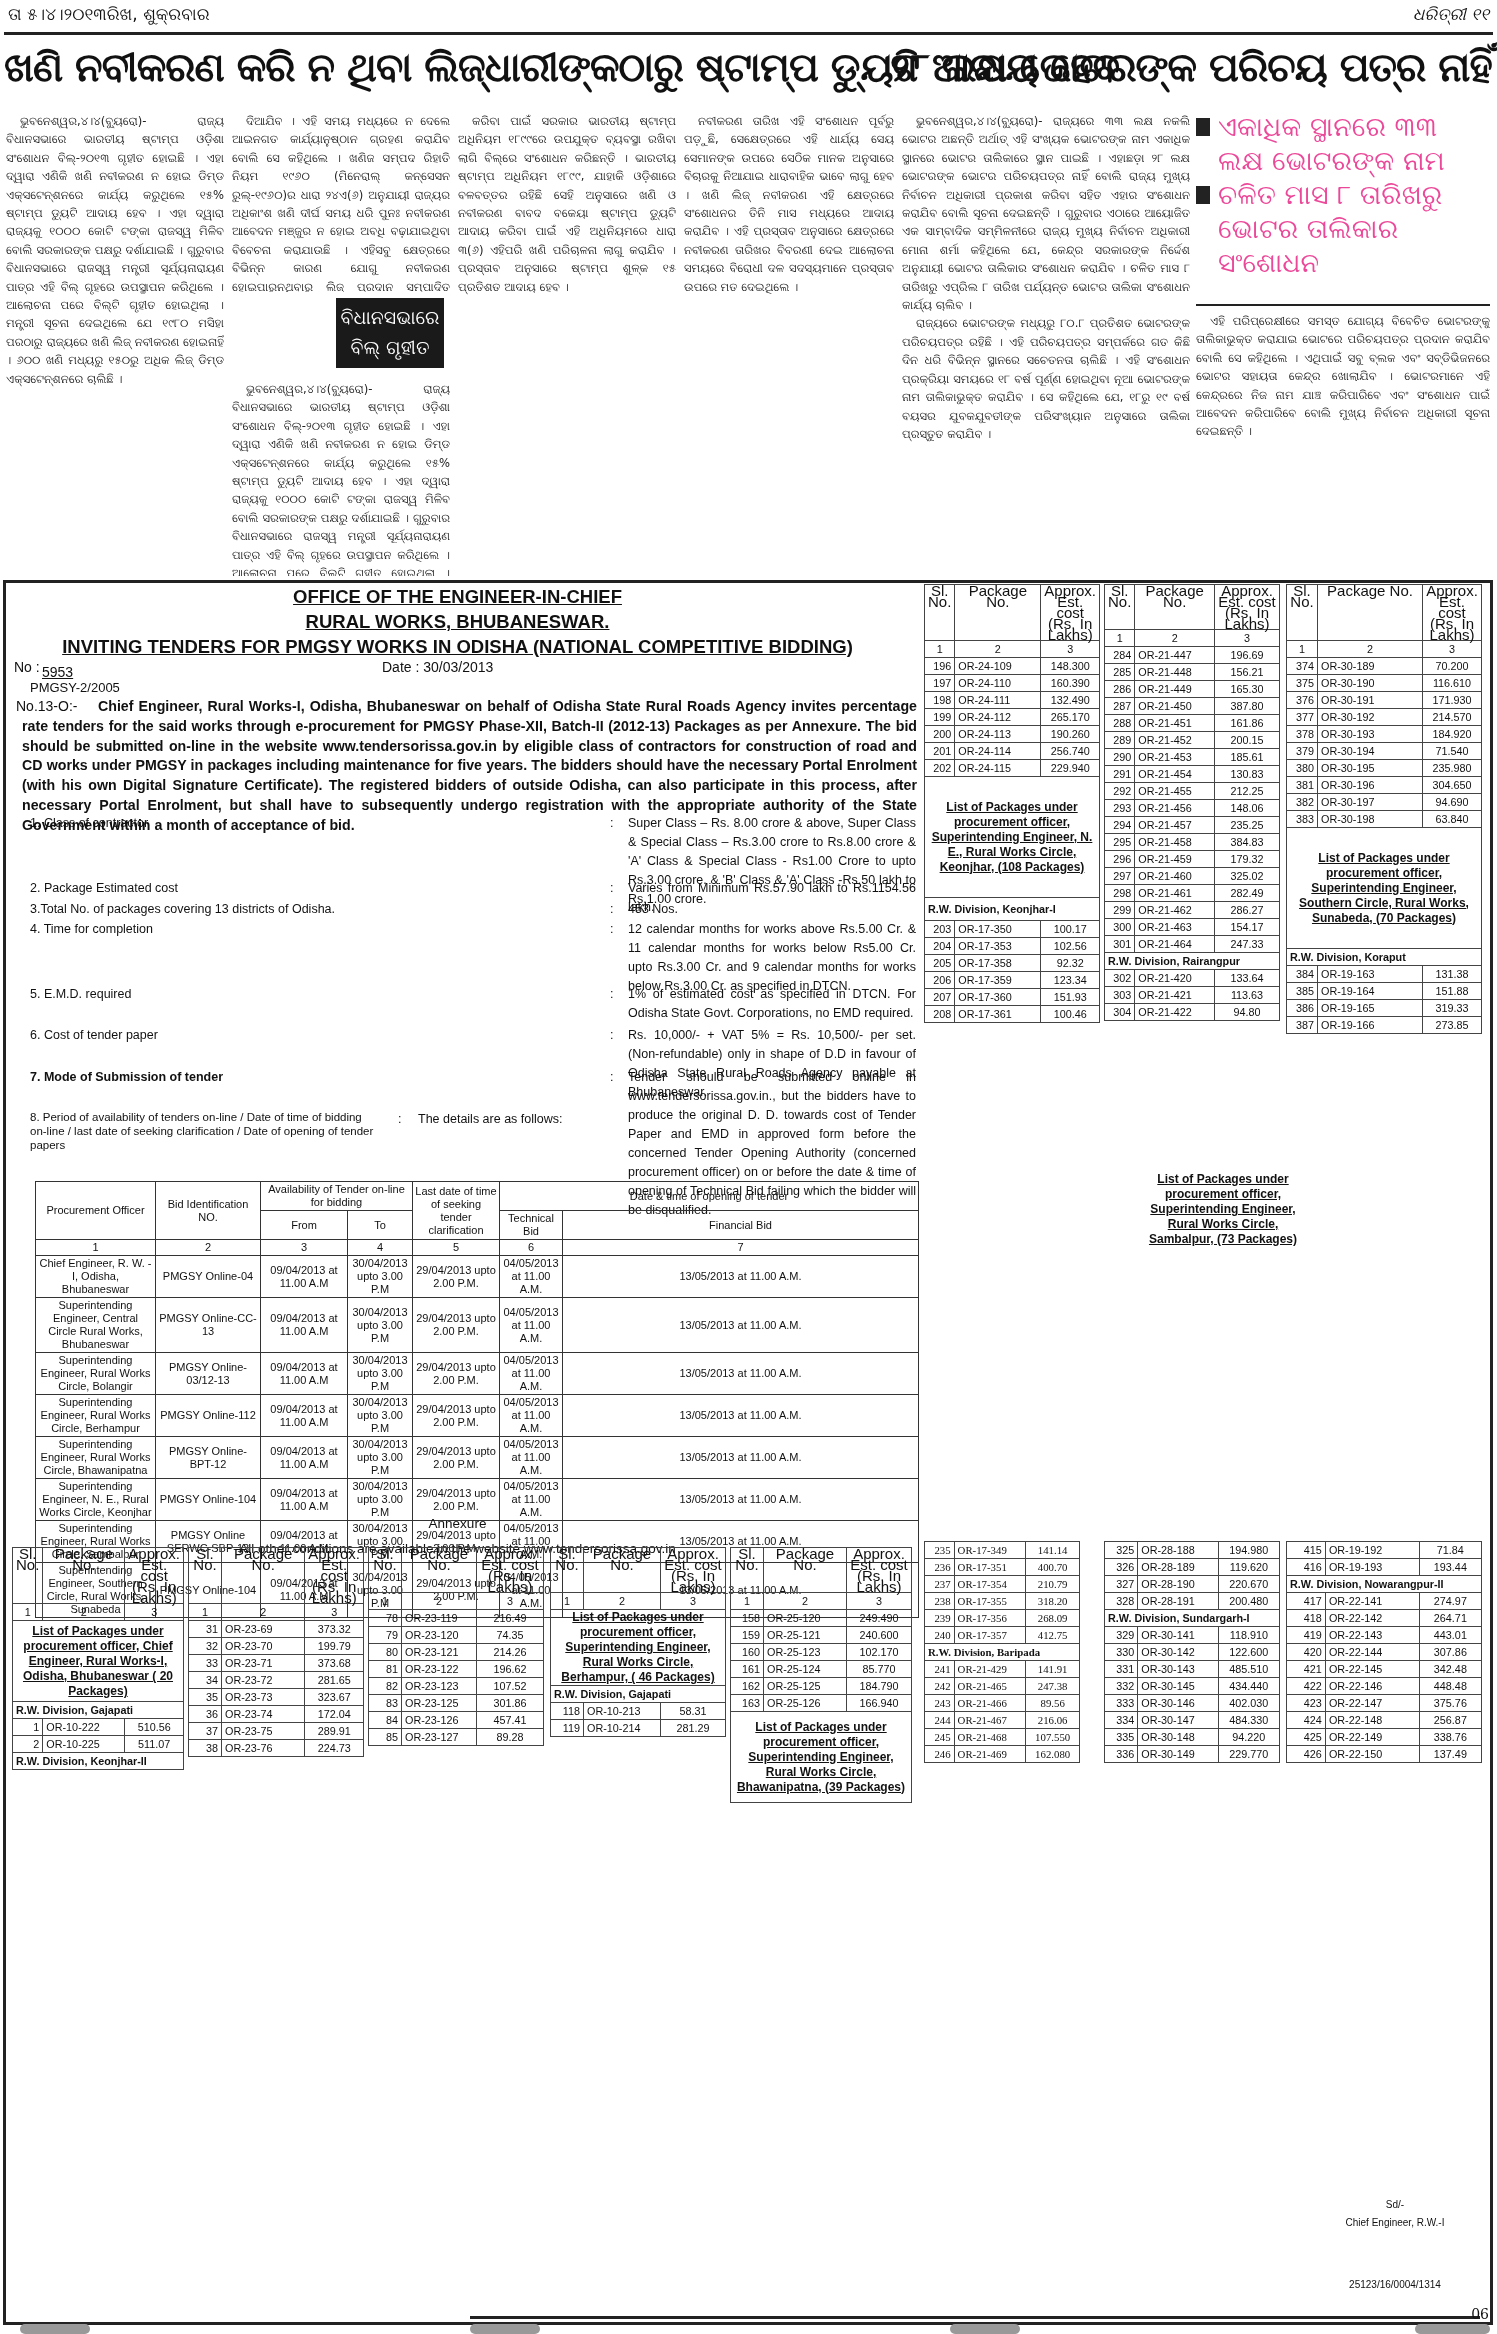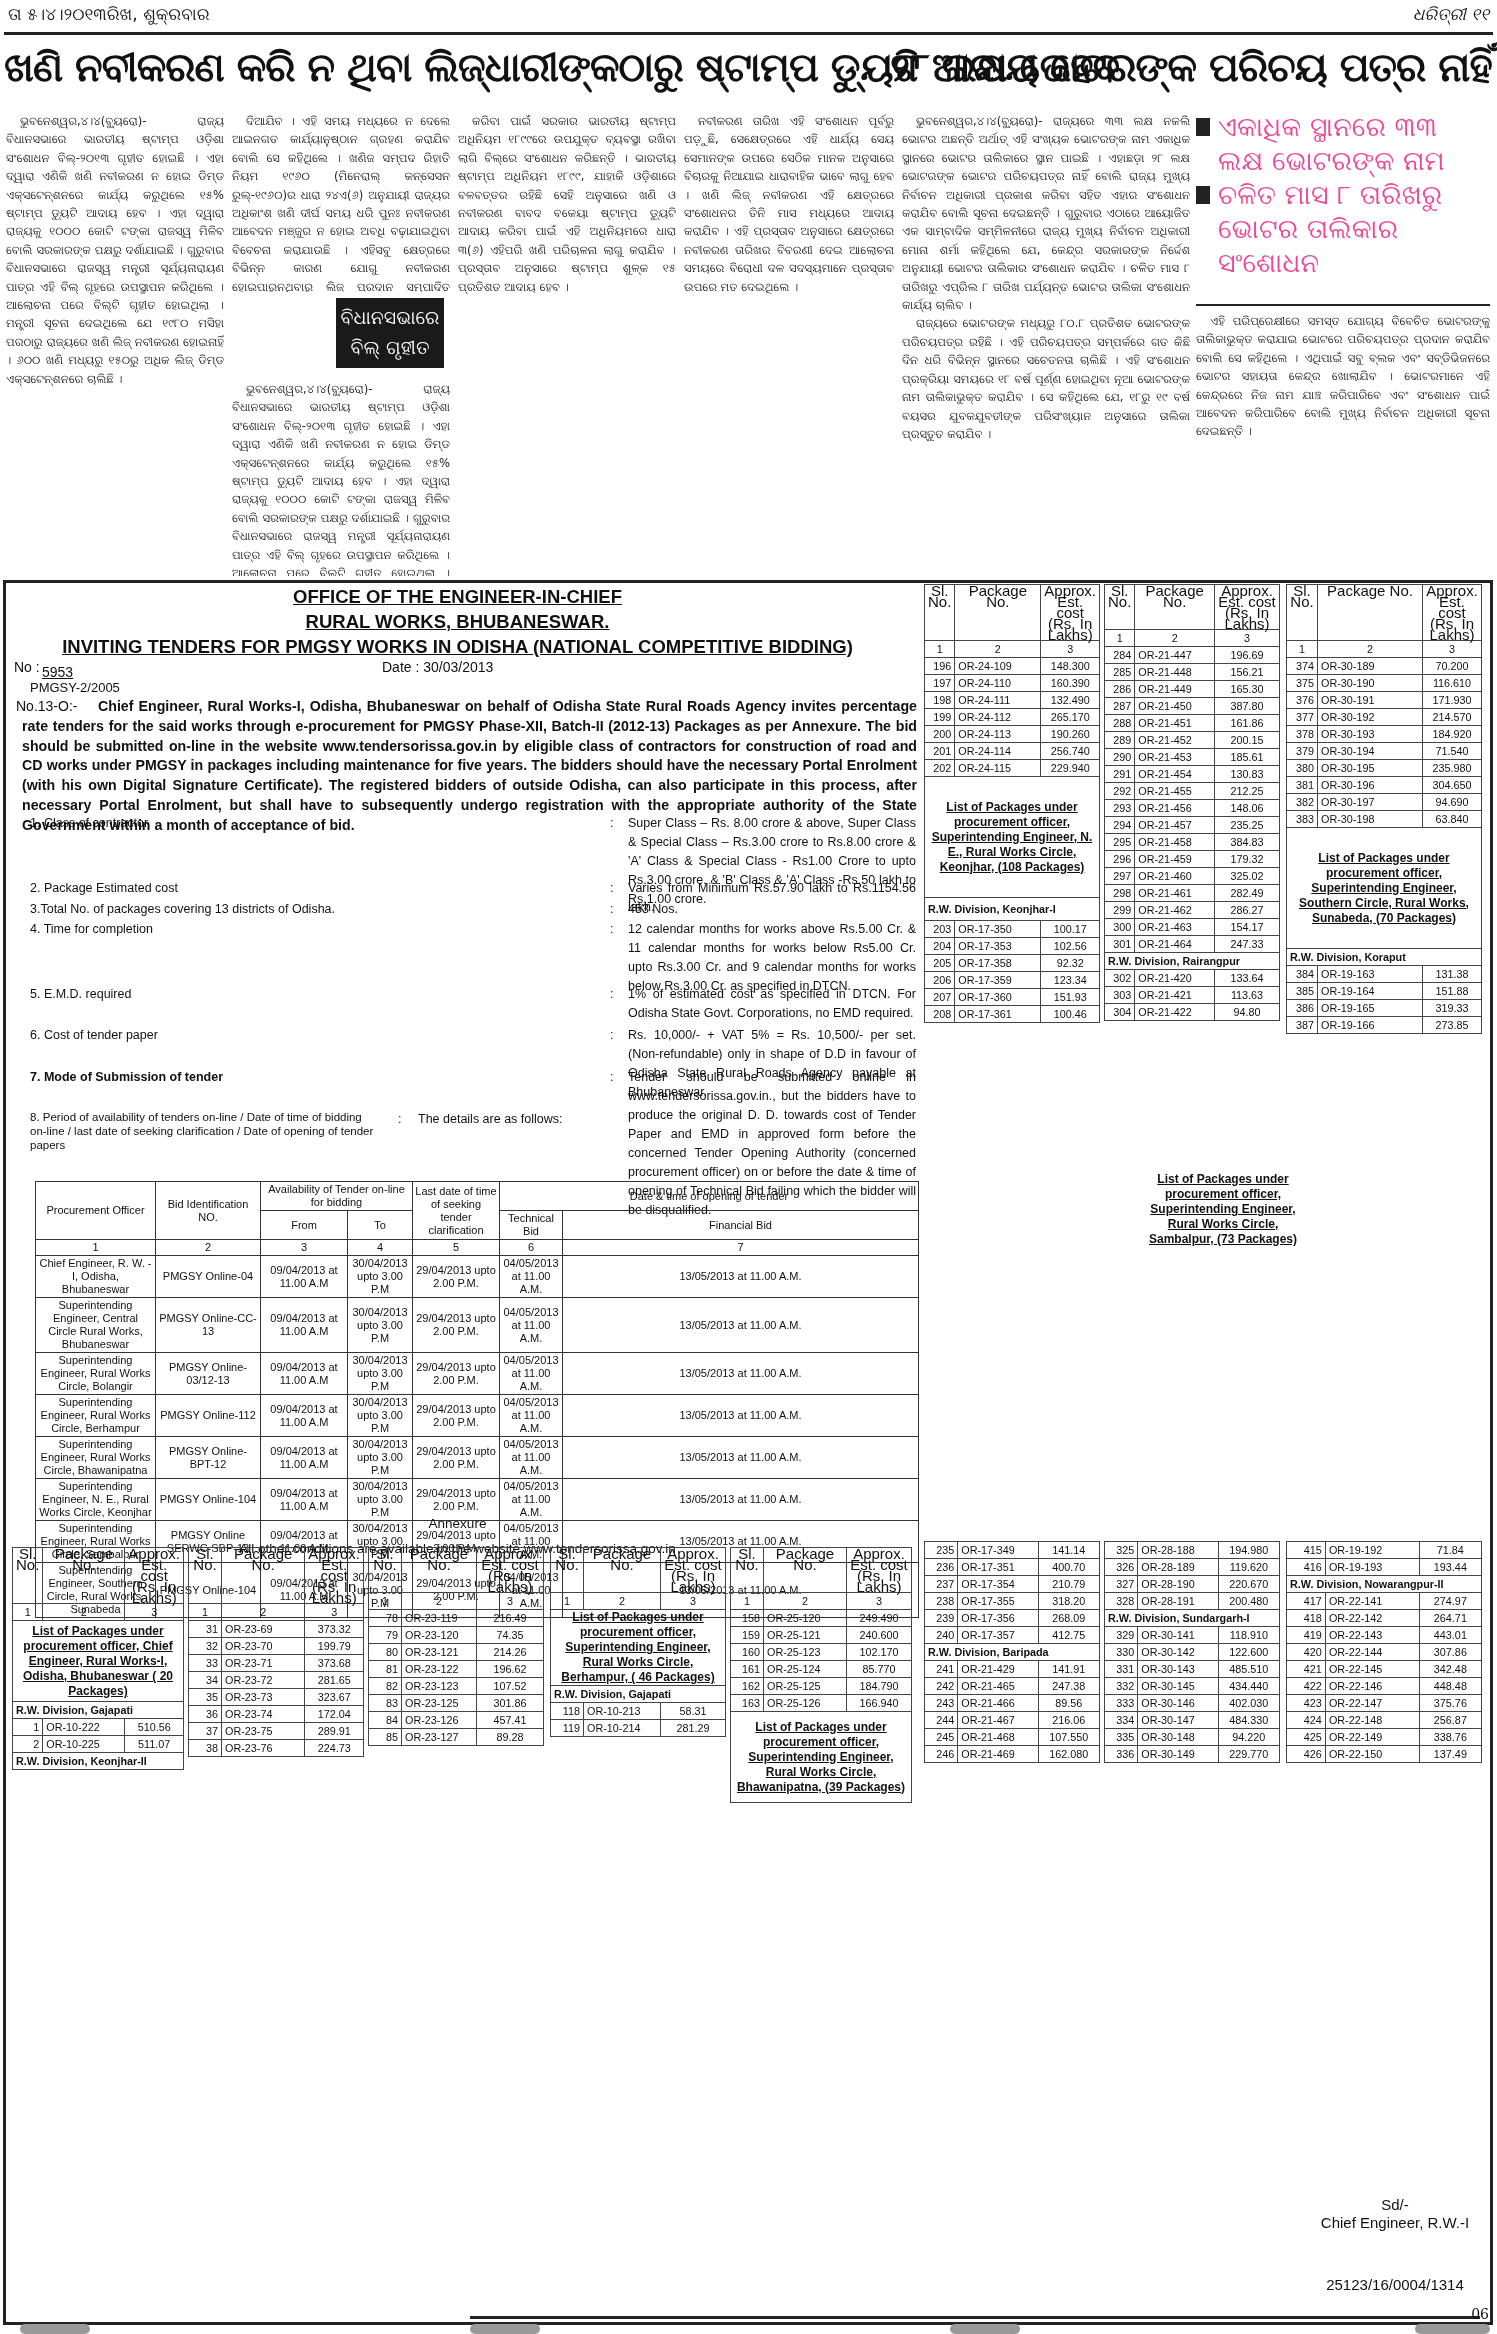--- a/index.html
+++ b/index.html
@@ -33,21 +33,21 @@
   .sched{left:35px;top:1181px;width:884px;font-size:11px;}
   .sched td,.sched th{border:1px solid #333;text-align:center;font-weight:normal;padding:1px 2px;line-height:13px;}
   .pk{font-size:10.8px;}
   .pk td{border:1px solid #444;padding:0 3px;height:16px;line-height:15px;white-space:nowrap;}
   .pk .hd td{height:auto;font-size:15px;line-height:11px;text-align:center;vertical-align:top;white-space:normal;margin-top:32px;}
   .pk .num td{text-align:center;}
   .pk td.r{text-align:right;}
   .pk td.c{text-align:center;}
   .pk td.div{font-weight:bold;}
   .pk td.list{font-weight:bold;text-decoration:underline;text-align:center;white-space:normal;font-size:12px;line-height:15px;}
-  .sig{font-family:"Liberation Sans",sans-serif;text-align:center;font-size:15px;line-height:18px;}
+  .sig{font-family:"Liberation Sans",sans-serif;text-align:center;font-size:10px;line-height:18px;}
   .footer-rule{left:470px;top:2316px;width:1010px;height:3px;background:#222;}
   .pill{height:10px;border-radius:5px;background:#999;top:2324px;}
 </style>
 </head>
 <body>
 
 <div class="abs top-date">ତା ୫।୪।୨୦୧୩ରିଖ, ଶୁକ୍ରବାର</div>
 <div class="abs top-page">ଧରିତ୍ରୀ ୧୧</div>
 <div class="abs top-rule"></div>
 
@@ -791,21 +791,21 @@
 <div class="abs pk" style="left:1138px;top:1172px;width:170px;">
   <table style="width:170px;" class="pk">
       <tbody>
         <tr>
           <td class="list" style="border:none;">List of Packages under procurement officer, Superintending Engineer, Rural Works Circle, Sambalpur, (73 Packages)</td>
         </tr>
       </tbody>
     </table>
 </div>
 
-<table class="abs pk" style="left:924px;top:1541px;width:176px;">
+<table class="abs pk" style="left:924px;top:1541px;width:156px;font-family:Liberation Serif, serif;">
   <tbody>
       <tr>
         <td class="r">235</td>
         <td class="">OR-17-349</td>
         <td class="c">141.14</td>
       </tr>
       <tr>
         <td class="r">236</td>
         <td class="">OR-17-351</td>
         <td class="c">400.70</td>

